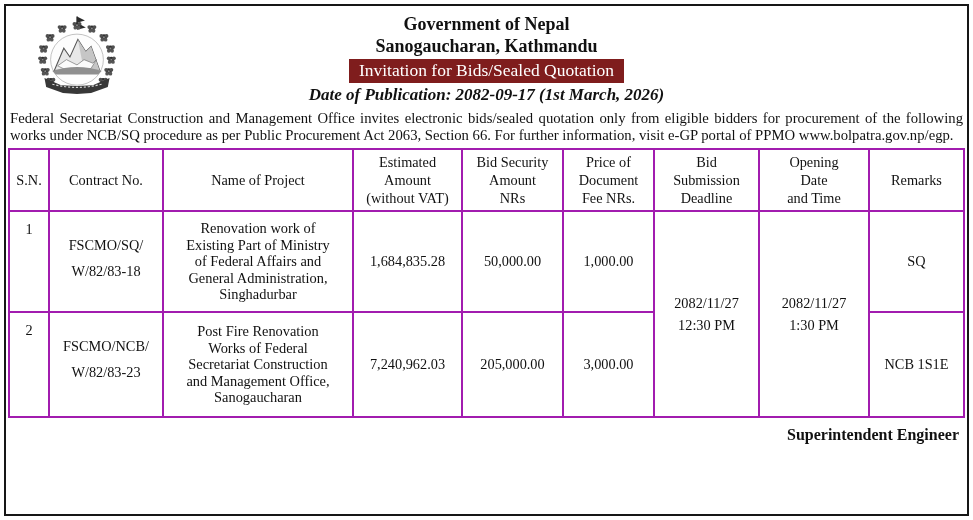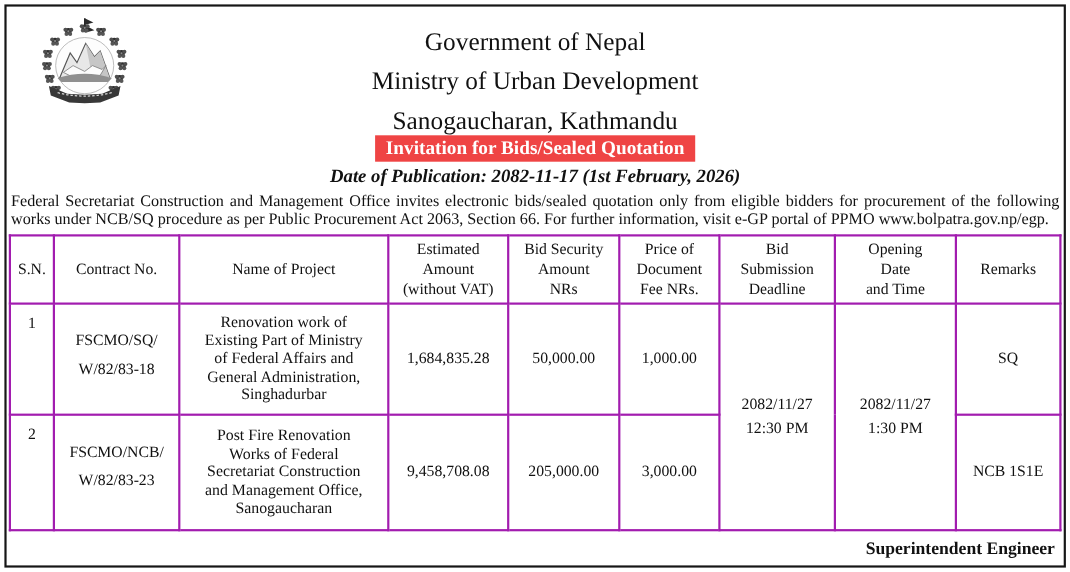--- a/index.html
+++ b/index.html
@@ -8,25 +8,25 @@
     background:#ffffff; padding:4px;
     font-family:"Liberation Serif", serif; color:#111;
     position:relative;
   }
   .frame {
     border:2px solid #161616; box-sizing:border-box;
     width:100%; height:100%; position:relative; overflow:hidden;
   }
   .emblem { position:absolute; left:27px; top:7px; width:88px; height:88px; }
   .letterhead { text-align:center; padding-top:7px; }
-  .org-line { font-weight:normal; font-size:23px; line-height:22px; white-space:nowrap;margin-top:14px; }
+  .org-line { font-weight:bold; font-size:18px; line-height:22px; white-space:nowrap; }
   .banner-row { margin-top:2px; line-height:24px; }
   .banner {
-    display:inline-block; background:#ef4444; color:#fff;
-    font-weight:bold; font-size:17.5px; line-height:21px; padding:1px 10px 2px;
+    display:inline-block; background:#7f1d1d; color:#fff;
+    font-weight:normal; font-size:17.5px; line-height:21px; padding:1px 10px 2px;
   }
   .pub-date { font-weight:bold; font-style:italic; font-size:17px; line-height:24px; }
   .intro { margin:3px 4px 4px; font-size:14.7px; line-height:17px; text-align:justify; }
   table.bids { border-collapse:collapse; table-layout:fixed; width:955px; margin-left:2px; }
   .bids th, .bids td {
     border:2px solid #a21caf; text-align:center; vertical-align:middle;
     font-size:14.3px; padding:1px 2px; white-space:pre-line; overflow:hidden;
   }
   .bids th { font-weight:normal; line-height:18px; height:58px; }
   tr.row1 { height:101px; }
@@ -81,26 +81,25 @@
       <path d="M28,60 L38,53 L50,59 L58,53 L68,57 L72,53 L66,63 L50,65 L36,64 Z" fill="#fbfbfb" stroke="#777" stroke-width="0.8"></path>
 
       <path d="M22,66 Q50,57 78,66 L74,70 L26,70 Z" fill="#8f8f8f"></path>
 
       <path d="M13,74 L32,82 L50,83 L68,82 L87,74 L85,84 L66,91 L50,92 L34,91 L15,84 Z" fill="#383838"></path>
       <path d="M22,81 Q50,88 78,81" stroke="#d5d5d5" stroke-width="1.3" fill="none" stroke-dasharray="2.5,2"></path>
     </svg>
 
     <div class="letterhead">
       <div class="org-line">Government of Nepal</div>
-      <div class="org-line">Ministry of Urban Development</div>
       <div class="org-line">Sanogaucharan, Kathmandu</div>
       <div class="banner-row">
         <span class="banner">Invitation for Bids/Sealed Quotation</span>
       </div>
-      <div class="pub-date">Date of Publication: 2082-11-17 (1st February, 2026)</div>
+      <div class="pub-date">Date of Publication: 2082-09-17 (1st March, 2026)</div>
     </div>
 
     <p class="intro">Federal Secretariat Construction and Management Office invites electronic bids/sealed quotation only from eligible bidders for procurement of the following works under NCB/SQ procedure as per Public Procurement Act 2063, Section 66. For further information, visit e-GP portal of PPMO www.bolpatra.gov.np/egp.</p>
 
     <table class="bids">
       <colgroup>
         <col style="width:40px">
           <col style="width:114px">
           <col style="width:190px">
         <col style="width:109px">
@@ -152,21 +151,21 @@
       </tr>
       <tr class="row2">
         <td class="topcell">2</td>
         <td class="contract">FSCMO/NCB/
 W/82/83-23</td>
         <td class="project">Post Fire Renovation
 Works of Federal
 Secretariat Construction
 and Management Office,
 Sanogaucharan</td>
-        <td>9,458,708.08</td>
+        <td>7,240,962.03</td>
         <td>205,000.00</td>
         <td>3,000.00</td>
         <td>NCB 1S1E</td>
       </tr>
     </tbody>
       </table>
 
     <div class="signature">Superintendent Engineer</div>
 
   </div>

